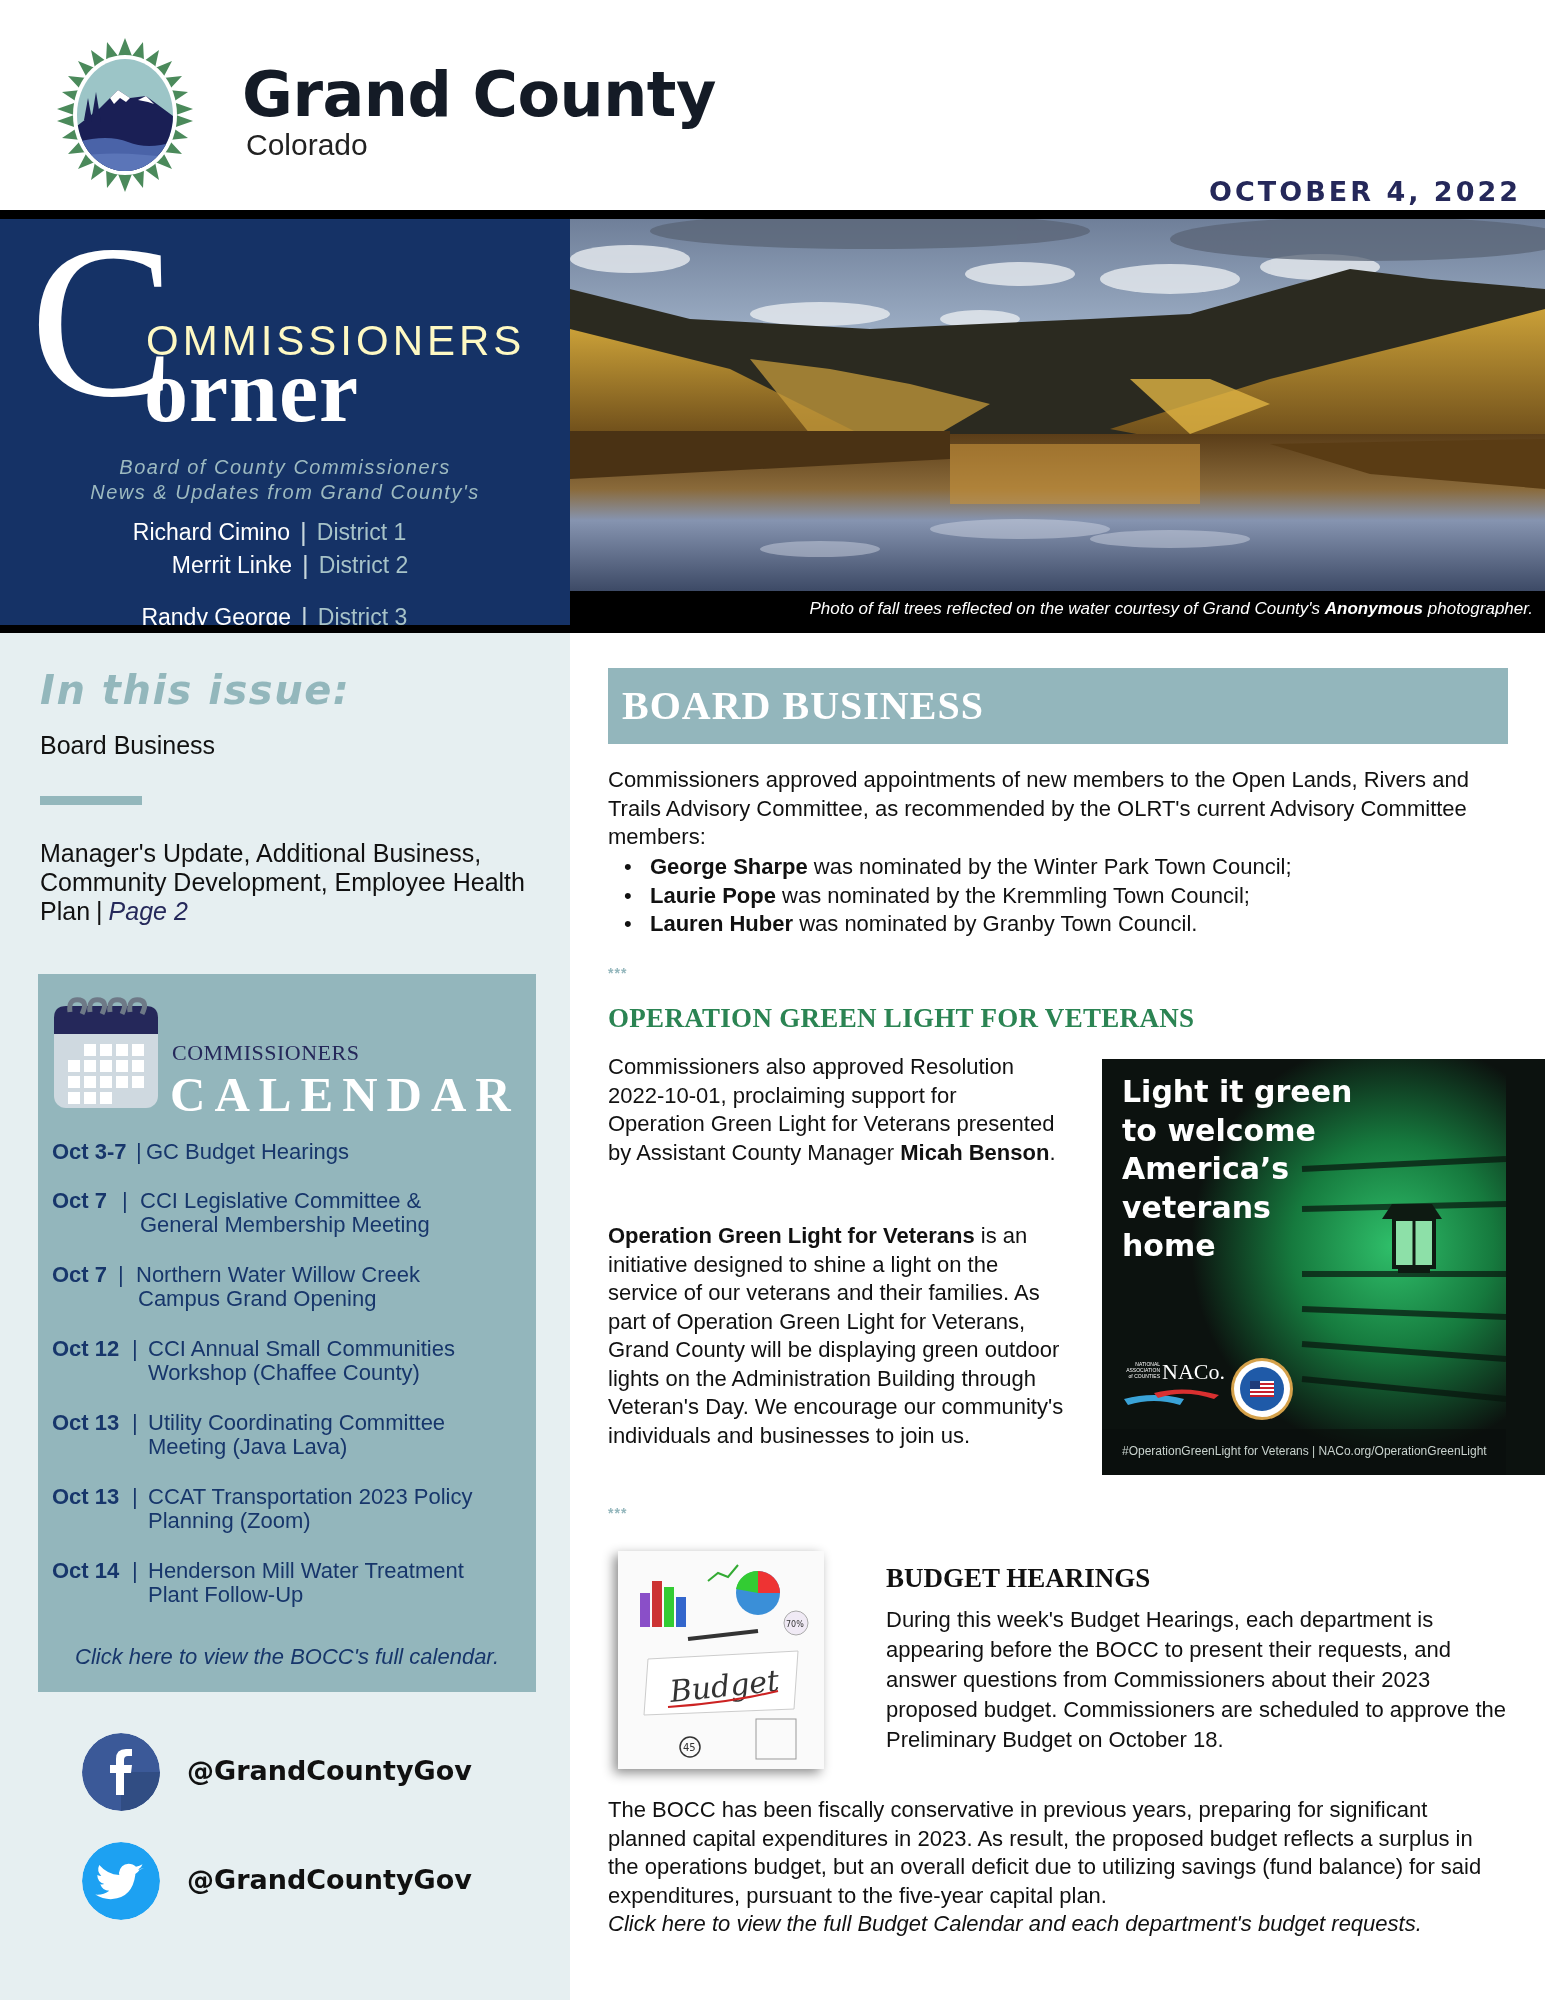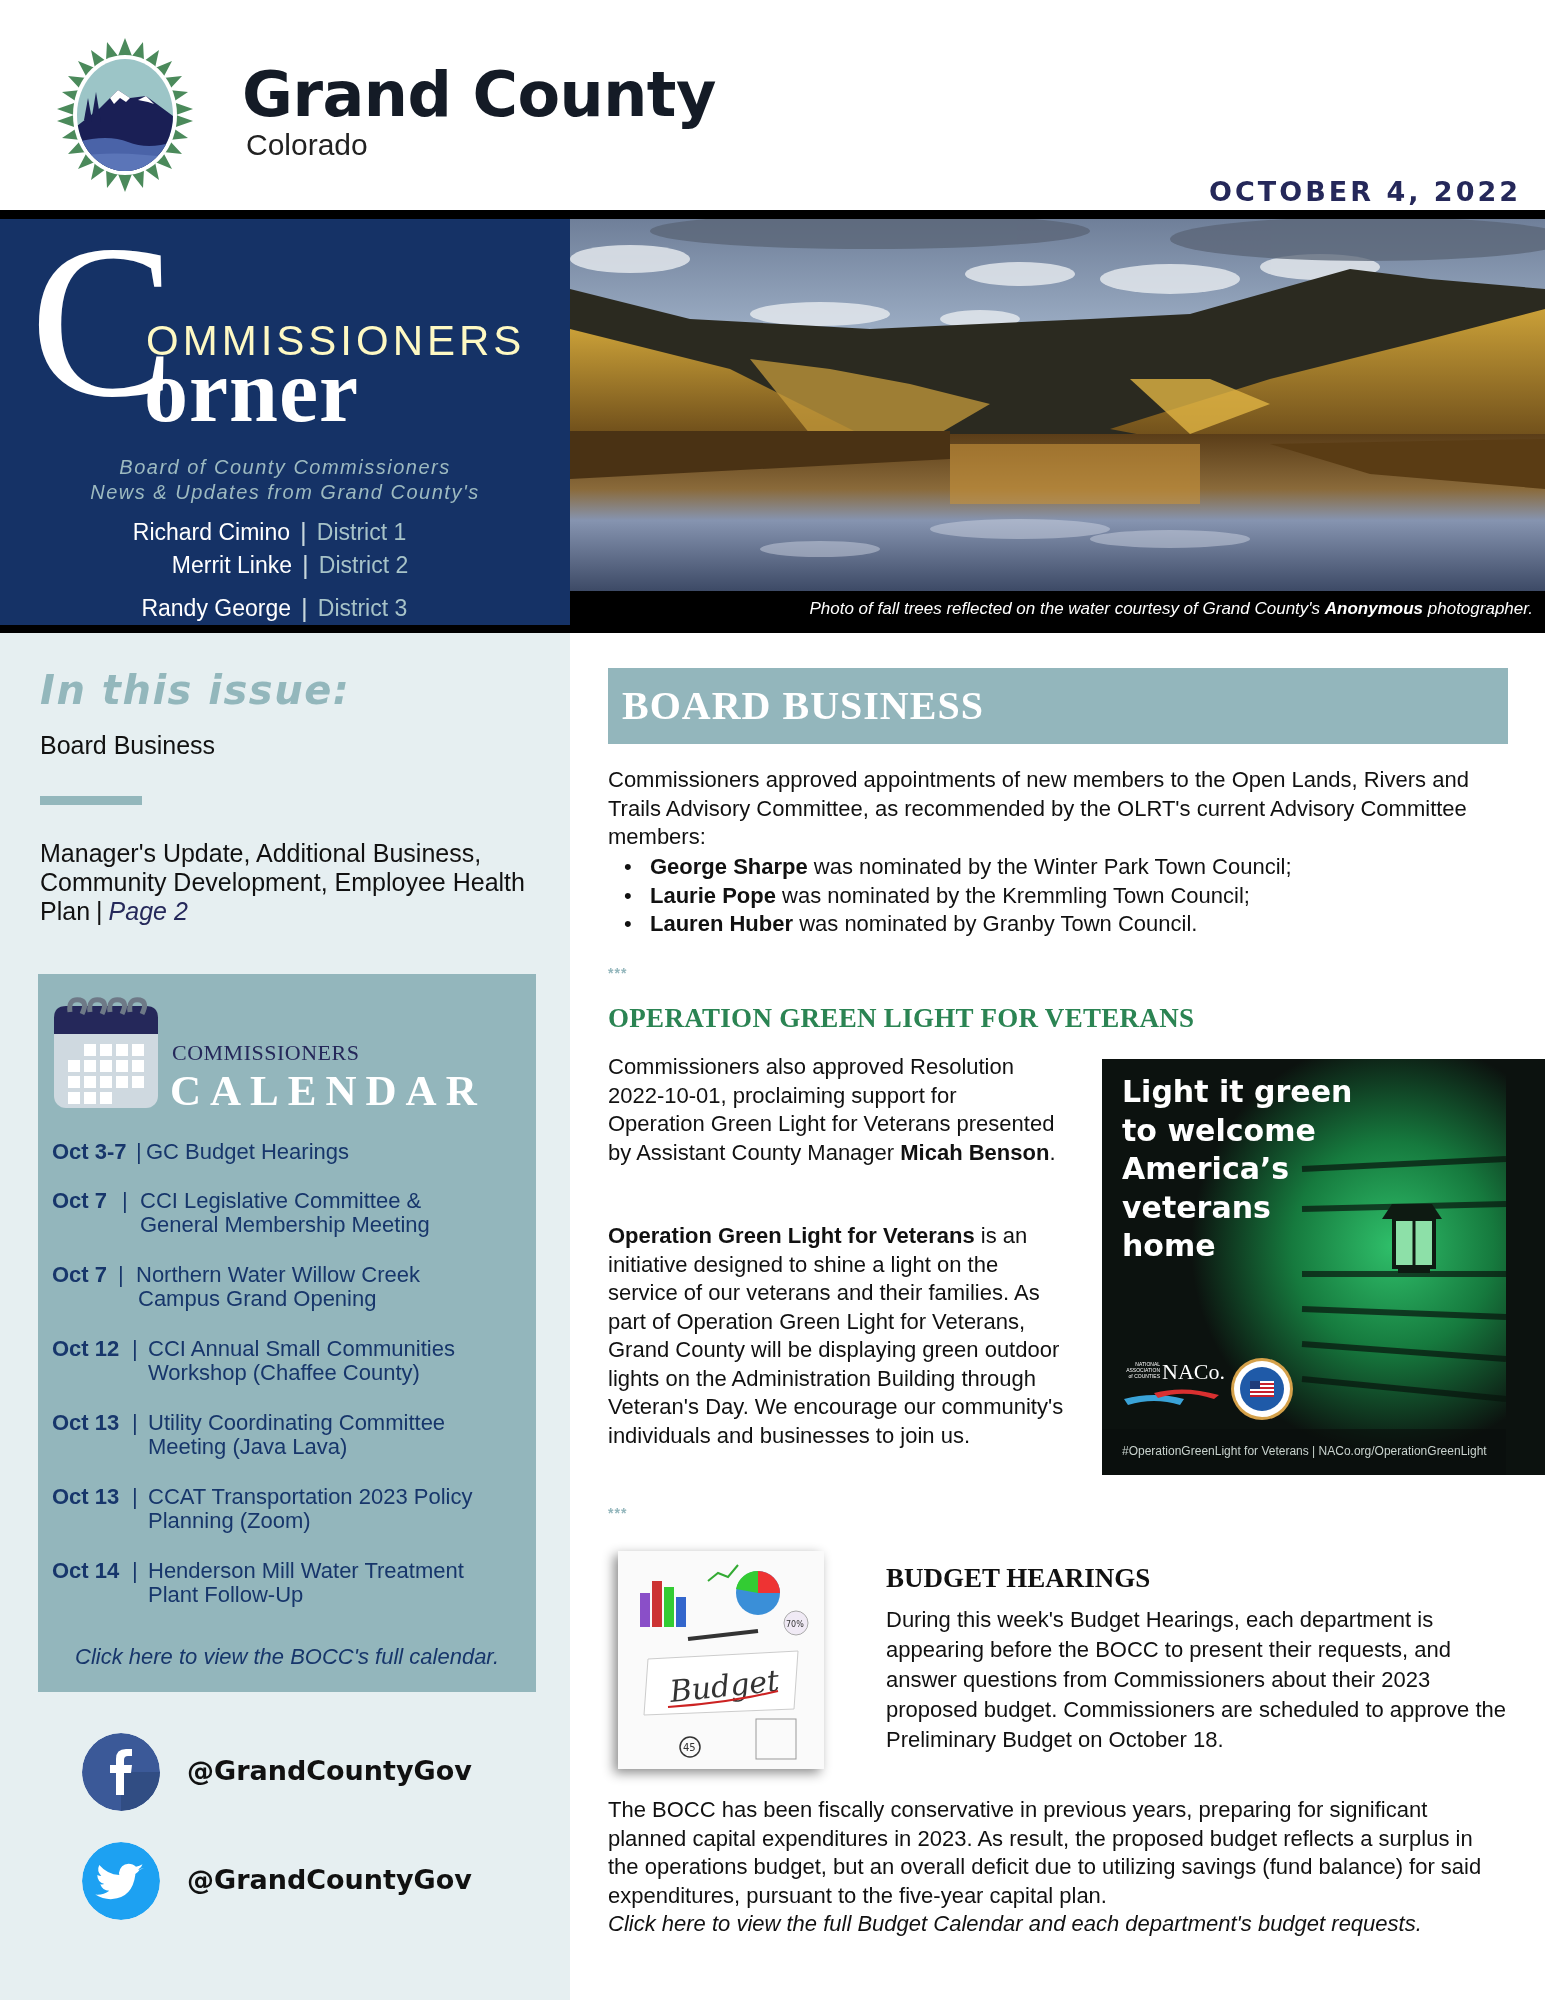--- a/index.html
+++ b/index.html
@@ -37,21 +37,21 @@
   .in-issue { position: absolute; left: 40px; top: 34px; font-size: 40px; font-weight: 700; font-style: italic; color: #93b7bc; letter-spacing: 1.5px; font-family: "DejaVu Sans", sans-serif; }
   .issue-item1 { position: absolute; left: 40px; top: 98px; font-size: 25px; color: #111; }
   .issue-bar { position: absolute; left: 40px; top: 163px; width: 102px; height: 9px; background: #93b7bc; }
   .issue-item2 { position: absolute; left: 40px; top: 206px; width: 500px; font-size: 25px; line-height: 29px; color: #111; }
   .issue-item2 .sep { color: #111; margin: 0 6px; }
   .issue-item2 .page-link { color: #25285a; font-style: italic; }
 
   .cal-box { position: absolute; left: 38px; top: 341px; width: 498px; height: 718px; background: #93b6bc; }
   .cal-icon { position: absolute; left: 16px; top: 20px; width: 104px; height: 116px; }
   .cal-kicker { position: absolute; left: 134px; top: 66px; font-family: "Liberation Serif", "DejaVu Serif", serif; font-size: 22px; color: #25285a; letter-spacing: 0.5px; }
-  .cal-title { position: absolute; left: 132px; top: 92px; font-family: "Liberation Serif", "DejaVu Serif", serif; font-size: 43px; font-weight: 700; color: #fff; letter-spacing: 9px; }
+  .cal-title { position: absolute; left: 132px; top: 92px; font-family: "Liberation Serif", "DejaVu Serif", serif; font-size: 49px; font-weight: 700; color: #fff; letter-spacing: 9px; }
   .cal-list { position: absolute; left: 14px; top: 166px; width: 476px; }
   .cal-row { position: absolute; left: 0; width: 476px; font-size: 22px; line-height: 24px; color: #17366b; }
   .cal-date { position: absolute; left: 0; top: 0; font-weight: 700; }
   .cal-pipe { position: absolute; top: 0; }
   .cal-text { position: absolute; top: 0; }
   .cal-link { position: absolute; left: 0; width: 498px; top: 670px; text-align: center; font-style: italic; font-size: 22px; color: #17366b; }
 
   .social { position: absolute; left: 82px; height: 78px; width: 440px; }
   .social .icon { position: absolute; left: 0; top: 0; width: 78px; height: 78px; border-radius: 50%; }
   .social .handle { position: absolute; left: 105px; top: 22px; font-size: 27px; font-weight: 700; color: #111; font-family: "DejaVu Sans", sans-serif; }
@@ -117,21 +117,21 @@
     <div class="roster-row" style="left:0;top:0;">
       <span class="roster-name">Richard Cimino</span>
       <span class="roster-sep">|</span>
       <span class="roster-dist">District 1</span>
     </div>
     <div class="roster-row" style="left:2px;top:33px;">
       <span class="roster-name">Merrit Linke</span>
       <span class="roster-sep">|</span>
       <span class="roster-dist">District 2</span>
     </div>
-    <div class="roster-row" style="left:1px;top:76px;">
+    <div class="roster-row" style="left:1px;top:85px;">
       <span class="roster-name">Randy George</span>
       <span class="roster-sep">|</span>
       <span class="roster-dist">District 3</span>
     </div>
   </div>
 </div>
 
 <div class="hero">
   <svg width="975" height="372" viewBox="0 0 975 372">
     <defs>

